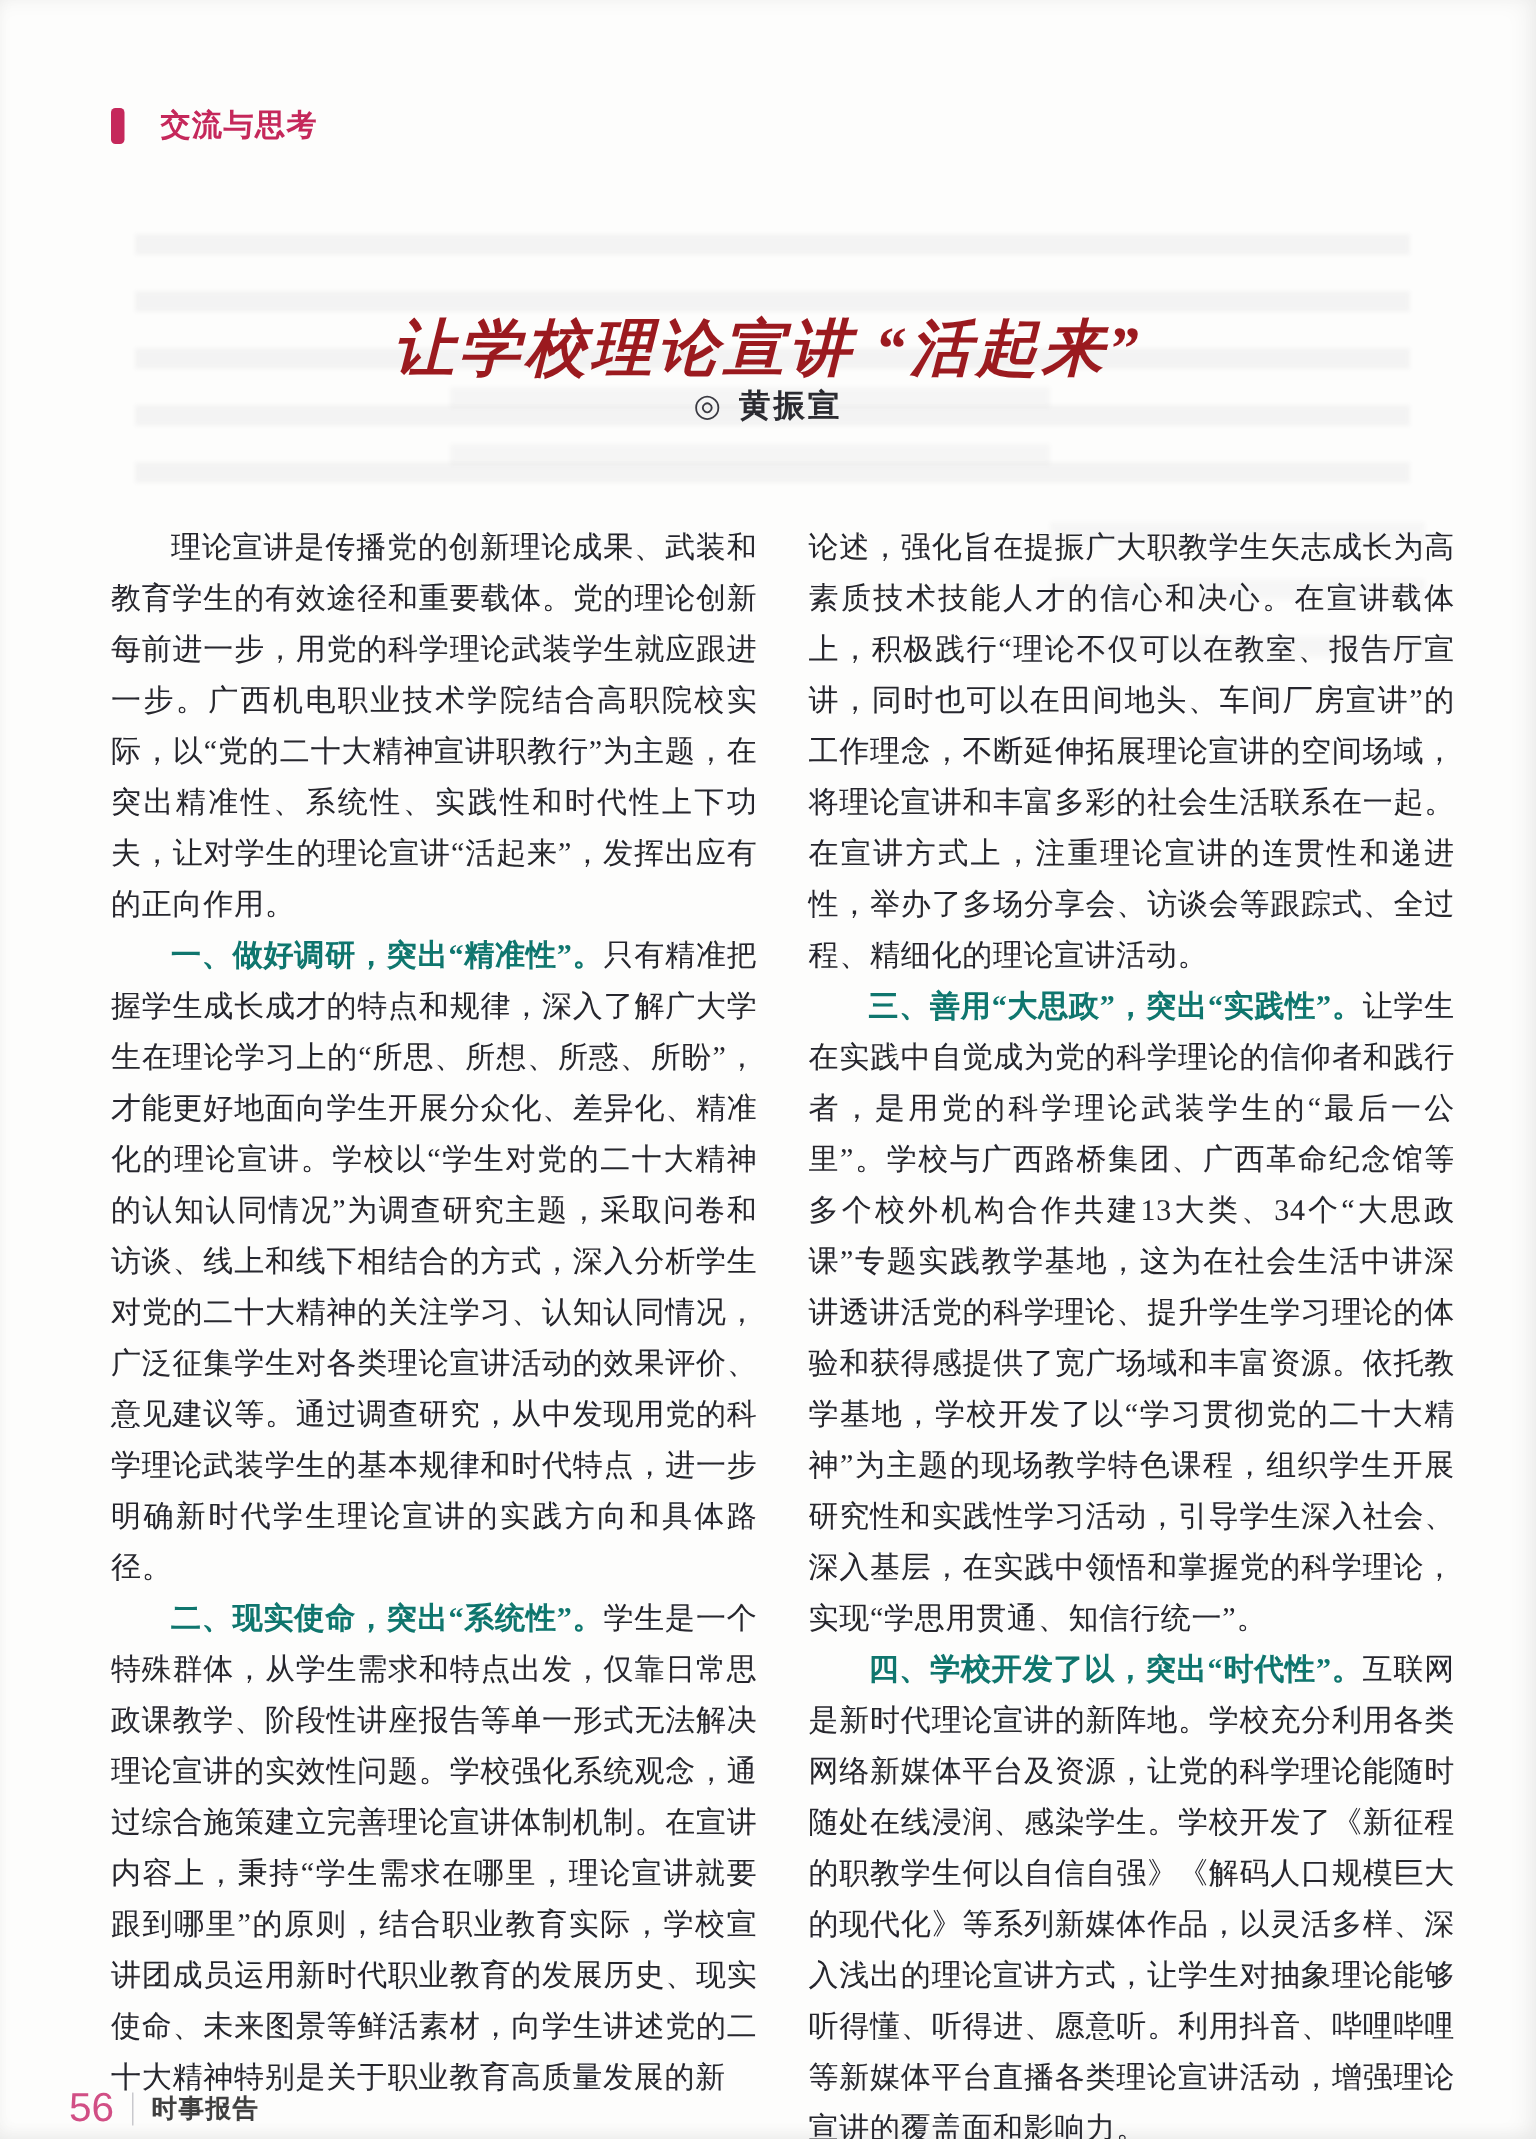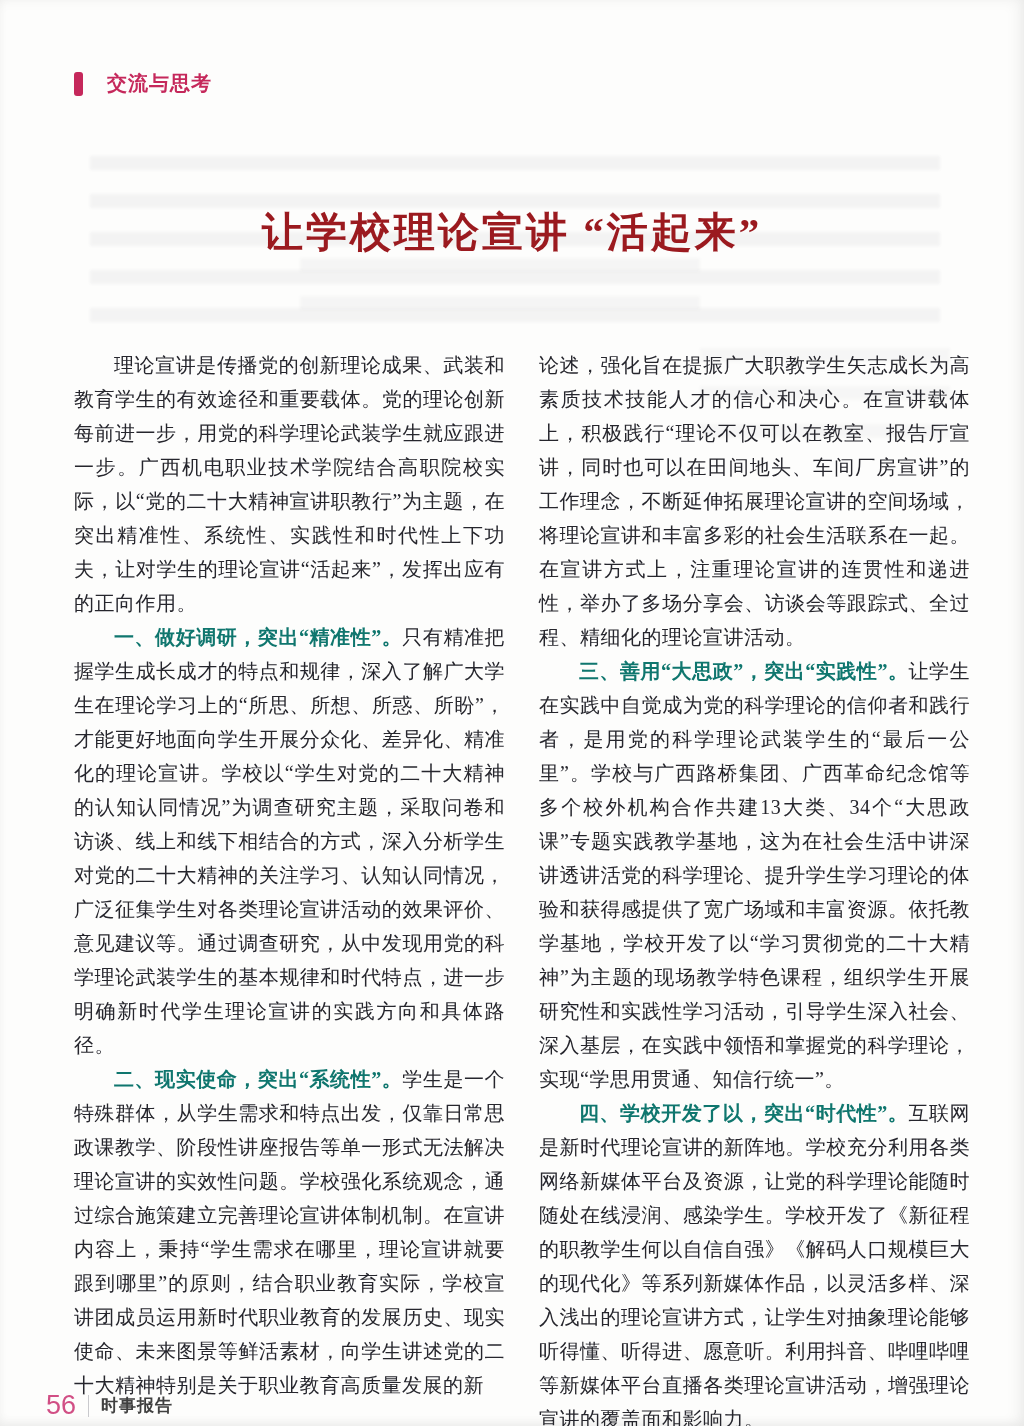--- a/index.html
+++ b/index.html
@@ -44,20 +44,21 @@
     font-family: "Liberation Sans", "DejaVu Sans", sans-serif;
     font-weight: bold; font-size: 20px; color: #c5285b;
     letter-spacing: 1px;
   }
 
   .article-title {
     position: absolute; left: 0; top: 178px; width: 1024px;
     text-align: center;
     font-size: 41px; font-weight: bold; color: #9b1a1f;
     letter-spacing: 3px;
+    font-style: italic;
   }
   .byline {
     position: absolute; left: 0; top: 256px; width: 1024px;
     text-align: center;
     font-size: 21px; color: #2b2b31; font-weight: bold;
     letter-spacing: 2px;
   }
   .byline .marker { font-weight: normal; margin-right: 10px; color: #3a3a42; }
 
   .columns {
@@ -104,20 +105,23 @@
   <div class="ghost g2"></div>
   <div class="ghost g3"></div>
 
   <div class="section-header">
     <div class="section-bar"></div>
     <div class="section-label">交流与思考</div>
   </div>
 
   <h1 class="article-title">让学校理论宣讲 “活起来”</h1>
 
+  <div class="byline">
+    <span class="marker">◎</span><span>黄振宣</span>
+  </div>
 
   <div class="columns">
 
     <div class="column">
       <p class="para indent"><span>理论宣讲是传播党的创新理论成果、武装和教育学生的有效途径和重要载体。党的理论创新每前进一步，用党的科学理论武装学生就应跟进一步。广西机电职业技术学院结合高职院校实际，以“党的二十大精神宣讲职教行”为主题，在突出精准性、系统性、实践性和时代性上下功夫，让对学生的理论宣讲“活起来”，发挥出应有的正向作用。</span></p>
       <p class="para indent"><span class="lead">一、做好调研，突出“精准性”。</span><span>只有精准把握学生成长成才的特点和规律，深入了解广大学生在理论学习上的“所思、所想、所惑、所盼”，才能更好地面向学生开展分众化、差异化、精准化的理论宣讲。学校以“学生对党的二十大精神的认知认同情况”为调查研究主题，采取问卷和访谈、线上和线下相结合的方式，深入分析学生对党的二十大精神的关注学习、认知认同情况，广泛征集学生对各类理论宣讲活动的效果评价、意见建议等。通过调查研究，从中发现用党的科学理论武装学生的基本规律和时代特点，进一步明确新时代学生理论宣讲的实践方向和具体路径。</span></p>
       <p class="para indent"><span class="lead">二、现实使命，突出“系统性”。</span><span>学生是一个特殊群体，从学生需求和特点出发，仅靠日常思政课教学、阶段性讲座报告等单一形式无法解决理论宣讲的实效性问题。学校强化系统观念，通过综合施策建立完善理论宣讲体制机制。在宣讲内容上，秉持“学生需求在哪里，理论宣讲就要跟到哪里”的原则，结合职业教育实际，学校宣讲团成员运用新时代职业教育的发展历史、现实使命、未来图景等鲜活素材，向学生讲述党的二十大精神特别是关于职业教育高质量发展的新</span></p>
     </div>
 
     <div class="column">

